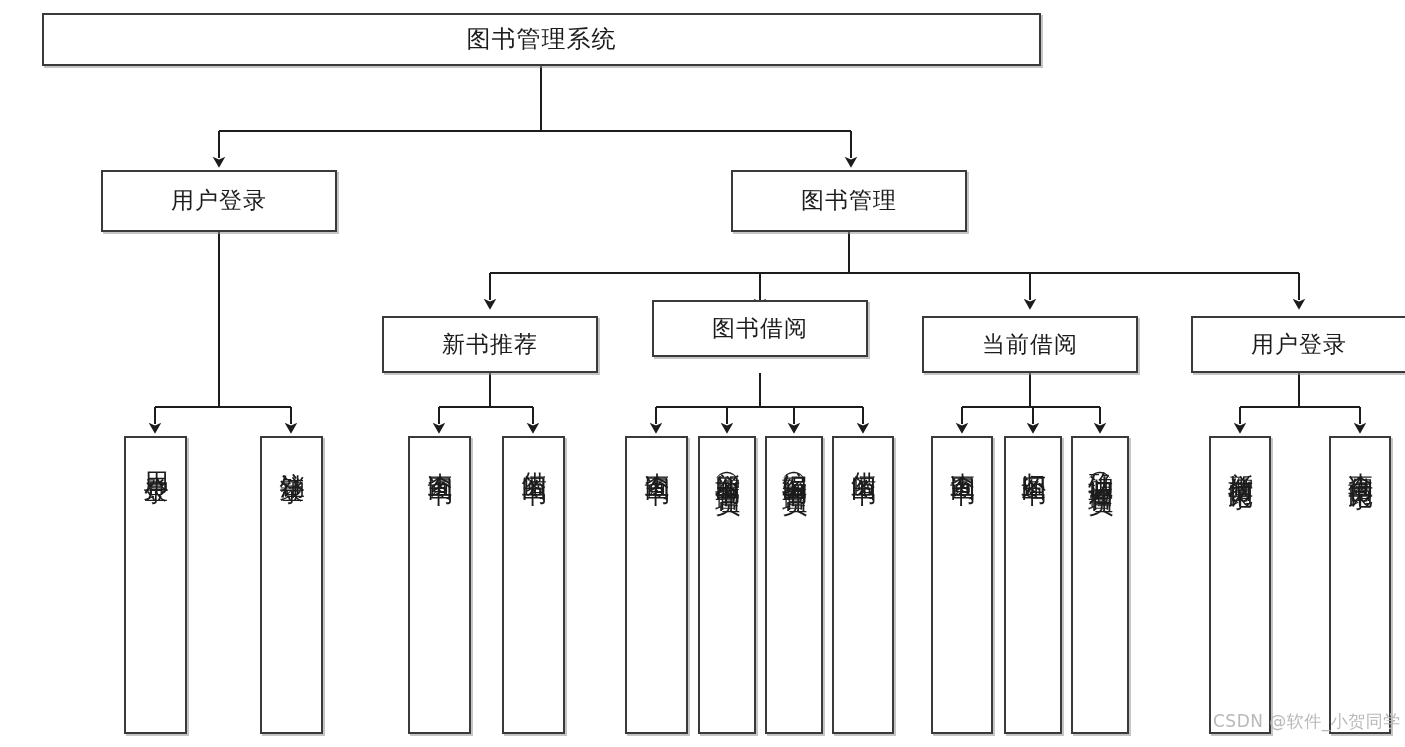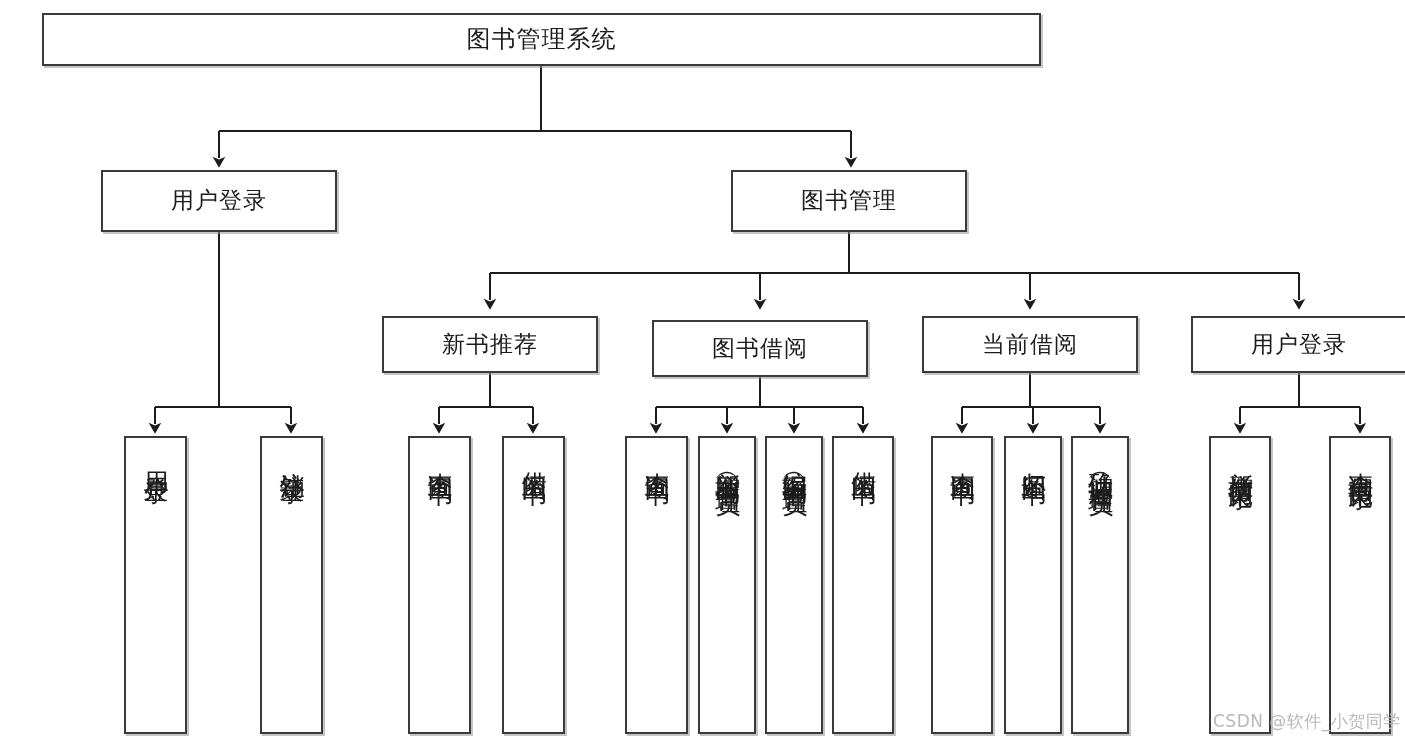--- a/index.html
+++ b/index.html
@@ -123,21 +123,21 @@
       <path d="M1340,407 L1340,424" marker-end="url(#arrowhead)"></path>
     </g>
   </svg>
 
   <div class="node node-h node-root" id="node-root" style="left: 22px; top: 13px; width: 999px; height: 53px;">图书管理系统</div>
 
   <div class="node node-h" id="node-user_login" style="left: 81px; top: 170px; width: 236px; height: 62px;">用户登录</div>
   <div class="node node-h" id="node-book_mgmt" style="left: 711px; top: 170px; width: 236px; height: 62px; text-align: right;">图书管理</div>
 
   <div class="node node-h" id="node-new_book_rec" style="left: 362px; top: 316px; width: 216px; height: 57px;">新书推荐</div>
-  <div class="node node-h" id="node-book_borrow" style="left: 632px; top: 320px; width: 216px; height: 57px;">图书借阅</div>
+  <div class="node node-h" id="node-book_borrow" style="left: 632px; top: 300px; width: 216px; height: 57px;">图书借阅</div>
   <div class="node node-h" id="node-current_borrow" style="left: 902px; top: 316px; width: 216px; height: 57px;">当前借阅</div>
   <div class="node node-h" id="node-borrow_record" style="left: 1171px; top: 316px; width: 216px; height: 57px;">用户登录</div>
 
   <div id="leaf-container">
       <div class="node node-v" id="leaf-user-login" style="left: 104px; top: 436px; width: 63px; height: 298px;">
         <span class="vtext">用户登录</span>
       </div>
       <div class="node node-v" id="leaf-logout" style="left: 240px; top: 436px; width: 63px; height: 298px;">
         <span class="vtext">注销登录</span>
       </div>

